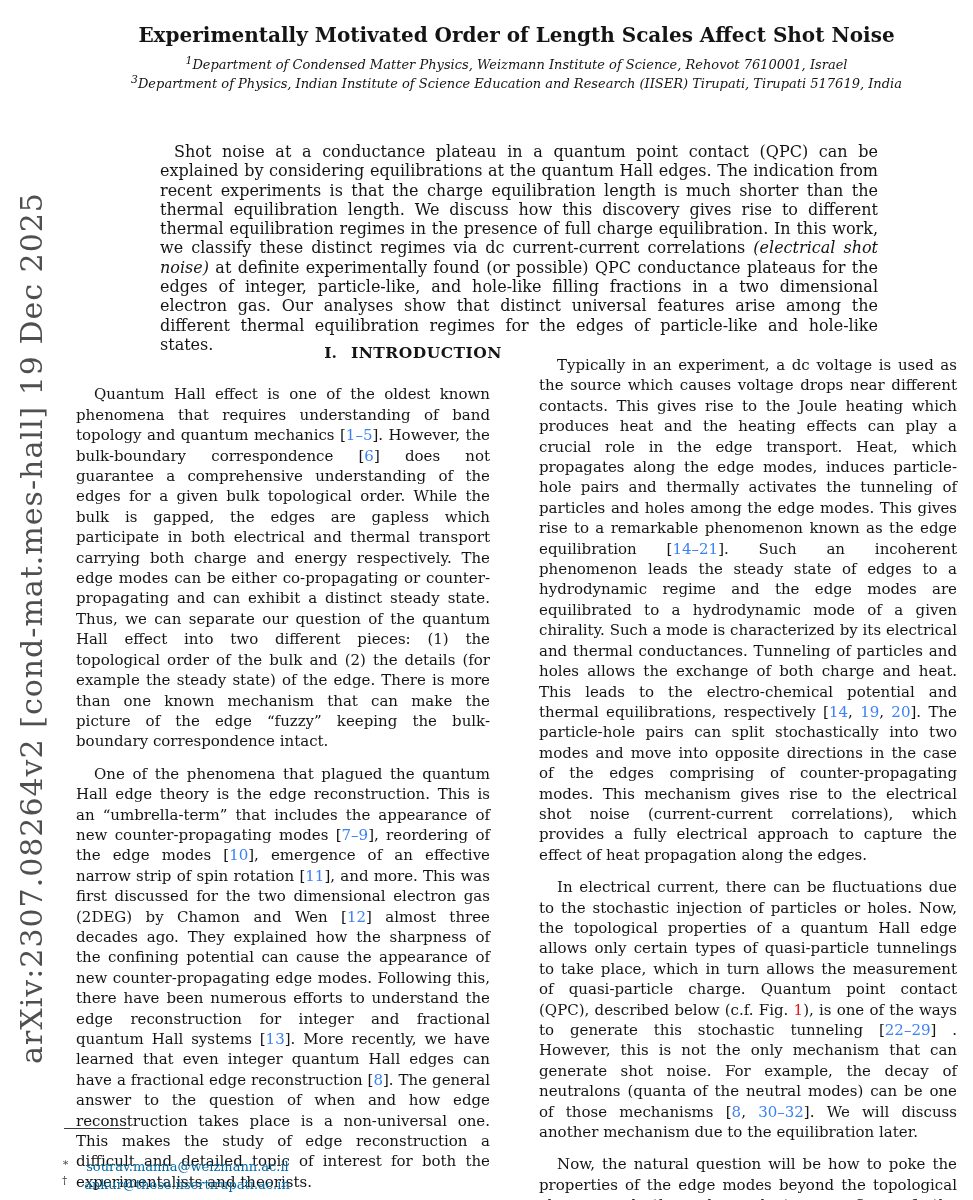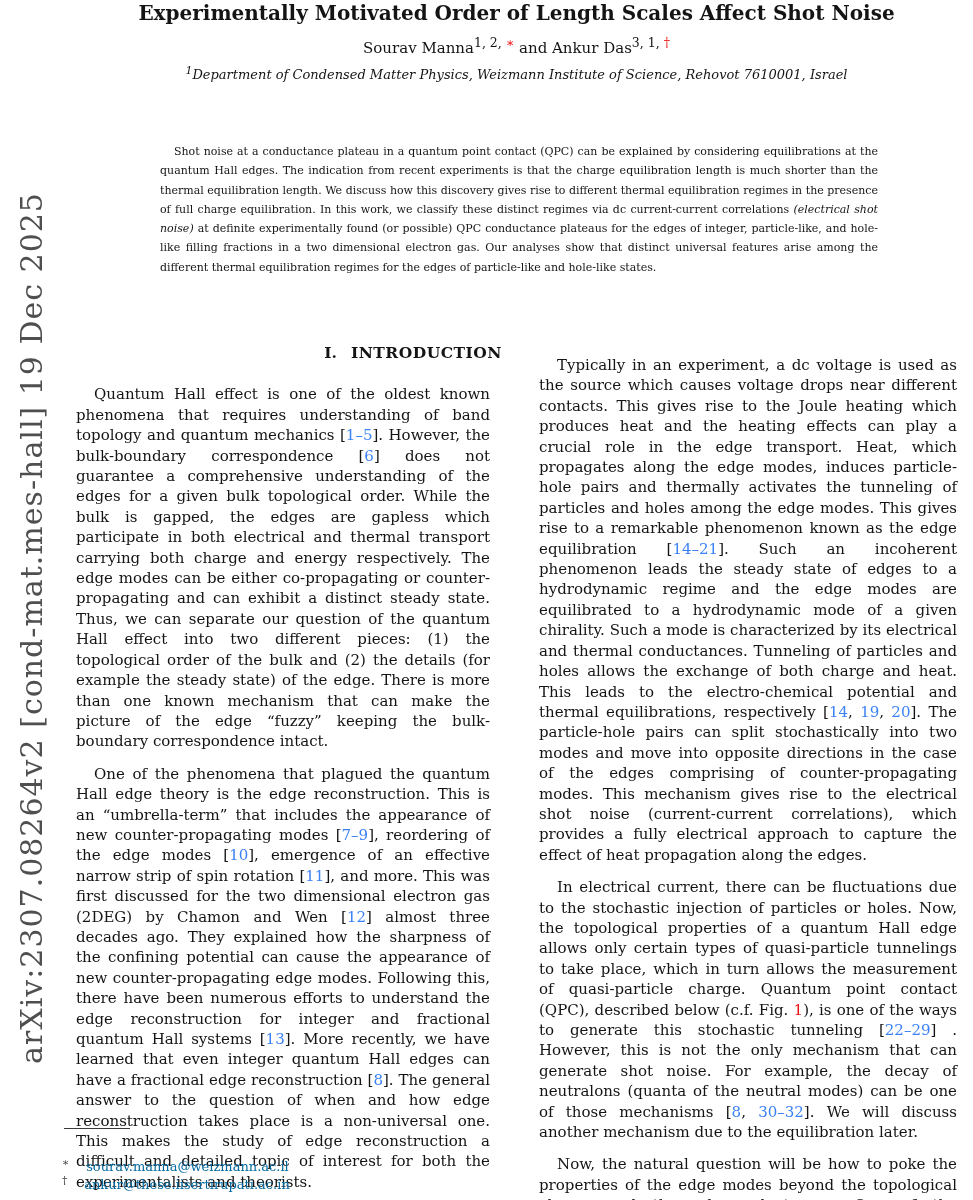--- a/index.html
+++ b/index.html
@@ -11,34 +11,34 @@
 
   
   .arxiv-stamp {
     position:absolute; left:31px; top:628px;
     transform:translate(-50%,-50%) rotate(-90deg);
     white-space:nowrap; font-size:30px; letter-spacing:1px; color:#4f4f4f;
   }
 
   
   .header { position:absolute; left:64px; top:0; width:905px; text-align:center; }
-  .title  { margin-top:1px; font-size:20px; font-weight:bold; }
+  .title  { margin-top:23px; font-size:20px; font-weight:bold; }
   .authors { margin-top:14px; font-size:15px; }
   .affils  { margin-top:9px; font-style:italic; font-size:13px; line-height:18.5px; }
 
   sup { line-height:0; }
   .seg-g { color:#3b82f6; }
   .seg-r { color:#ee1111; }
   .seg-i { font-style:italic; }
   sup.seg-supr { color:#ee1111; }
 
   
   .abstract {
     position:absolute; left:160px; top:142px; width:718px;
-    font-size:11px; line-height:19.3px; text-align:justify; text-indent:14px;
+    font-size:16px; line-height:19.3px; text-align:justify; text-indent:14px;
   }
 
   
   .col { position:absolute; font-size:15px; line-height:20.4px; text-align:justify; }
   .col-left  { left:64px;  top:341px; width:438px; }
   .col-right { left:527px; top:343px; width:442px; }
 
   .section-heading {
     text-align:right; font-weight:bold; font-size:15.5px;
     margin:2px 0 21px 0; text-indent:0;
@@ -56,23 +56,23 @@
 </style>
 </head>
 <body>
 
 <div class="page">
 
   <div class="arxiv-stamp">arXiv:2307.08264v2  [cond-mat.mes-hall]  19 Dec 2025</div>
 
   <div class="header">
     <div class="title">Experimentally Motivated Order of Length Scales Affect Shot Noise</div>
-    <div class="authors"><span>Sourav Manna</span><sup class="seg-sup">1, 2, </sup><sup class="seg-supr">∗</sup><span> and Ankur Das</span><sup class="seg-sup">3, 1, </sup><sup class="seg-supr">†</sup></div>
     <div class="affils">
       <div><sup class="seg-sup">1</sup><span>Department of Condensed Matter Physics, Weizmann Institute of Science, Rehovot 7610001, Israel</span></div>
+      <div><sup class="seg-sup">3</sup><span>Department of Physics, Indian Institute of Science Education and Research (IISER) Tirupati, Tirupati 517619, India</span></div>
     </div>
   </div>
 
   <div class="abstract"><span>Shot noise at a conductance plateau in a quantum point contact (QPC) can be explained by considering equilibrations at the quantum Hall edges. The indication from recent experiments is that the charge equilibration length is much shorter than the thermal equilibration length. We discuss how this discovery gives rise to different thermal equilibration regimes in the presence of full charge equilibration. In this work, we classify these distinct regimes via dc current-current correlations </span><span class="seg-i">(electrical shot noise)</span><span> at definite experimentally found (or possible) QPC conductance plateaus for the edges of integer, particle-like, and hole-like filling fractions in a two dimensional electron gas. Our analyses show that distinct universal features arise among the different thermal equilibration regimes for the edges of particle-like and hole-like states.</span></div>
 
   <div class="col col-left">
     <div class="section-heading">
       <span class="sec-num">I.</span><span class="sec-title">INTRODUCTION</span>
     </div>
     <p class="para"><span>Quantum Hall effect is one of the oldest known phenomena that requires understanding of band topology and quantum mechanics [</span><span class="seg-g">1–5</span><span>]. However, the bulk-boundary correspondence [</span><span class="seg-g">6</span><span>] does not guarantee a comprehensive understanding of the edges for a given bulk topological order. While the bulk is gapped, the edges are gapless which participate in both electrical and thermal transport carrying both charge and energy respectively. The edge modes can be either co-propagating or counter-propagating and can exhibit a distinct steady state. Thus, we can separate our question of the quantum Hall effect into two different pieces: (1) the topological order of the bulk and (2) the details (for example the steady state) of the edge. There is more than one known mechanism that can make the picture of the edge “fuzzy” keeping the bulk-boundary correspondence intact.</span></p>

